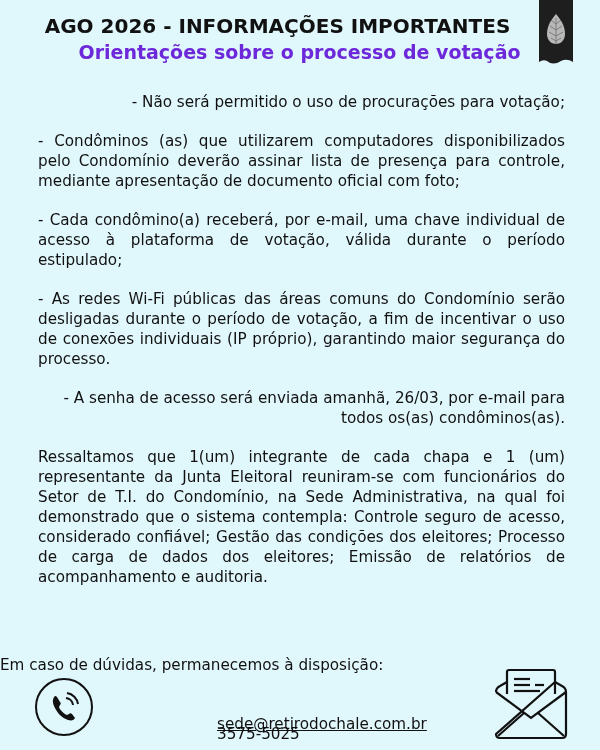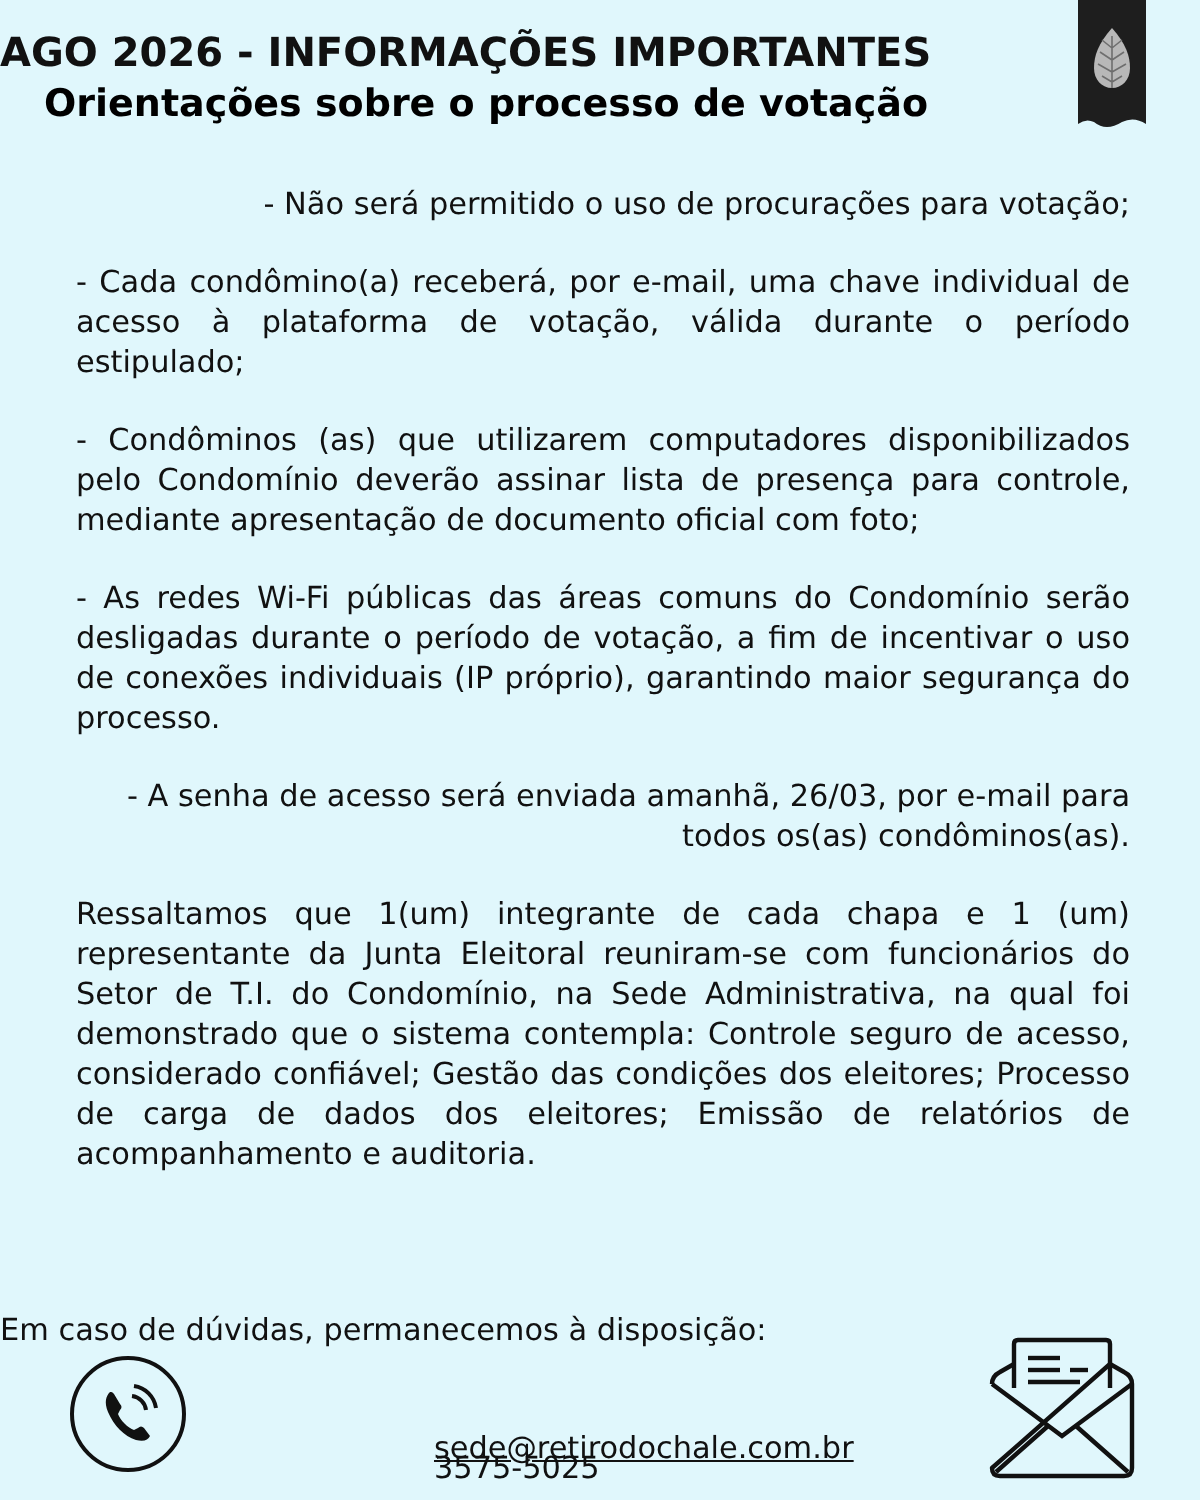--- a/index.html
+++ b/index.html
@@ -13,36 +13,37 @@
       position: relative;
       overflow: hidden;
       font-family: "DejaVu Sans", sans-serif;
       color: #111;
     }
     .title {
       position: absolute;
       left: 0;
       top: 14px;
       width: 555px;
-      text-align: left;
+      text-align: center;
       font-family: "DejaVu Sans", sans-serif;
       font-weight: bold;
       font-size: 20px;
       line-height: 25px;
       color: #111;
     }
     .subtitle {
       position: absolute;
       left: 22px;
       top: 40px;
       width: 555px;
+      text-align: center;
       font-weight: bold;
       font-size: 19px;
       line-height: 25px;
-      color: #000000;
+      color: #6d28d9;
     }
     .bookmark {
       position: absolute;
       left: 539px;
       top: 0;
       width: 34px;
       height: 68px;
     }
     .content {
       position: absolute;
@@ -106,22 +107,22 @@
   <path d="M0 0 H34 V62 Q28 58 22 61 Q14 66 8 61 Q4 59 0 62 Z" fill="#1e1e1e"></path>
   <path d="M17 14 C10 22 8 28 8 34 C8 40 12 44 17 44 C22 44 26 40 26 34 C26 28 24 22 17 14 Z" fill="#b8b8b8"></path>
   <path d="M17 18 V44 M17 24 L12 20 M17 24 L22 20 M17 30 L11 26 M17 30 L23 26 M17 36 L10 32 M17 36 L24 32 M17 41 L12 38 M17 41 L22 38" stroke="#6e6e6e" stroke-width="0.8" fill="none"></path>
 </svg>
 
 <div class="title">AGO 2026 - INFORMAÇÕES IMPORTANTES</div>
 <div class="subtitle">Orientações sobre o processo de votação</div>
 
 <div class="content">
   <p class="para left">-  Não será permitido o uso de procurações para votação;</p>
+  <p class="para">- Condôminos (as) que utilizarem computadores disponibilizados pelo Condomínio deverão assinar lista de presença para controle, mediante apresentação de documento oficial com foto;</p>
   <p class="para">-  Cada condômino(a) receberá, por e-mail, uma chave individual de acesso à plataforma de votação, válida durante o período estipulado;</p>
-  <p class="para">- Condôminos (as) que utilizarem computadores disponibilizados pelo Condomínio deverão assinar lista de presença para controle, mediante apresentação de documento oficial com foto;</p>
   <p class="para">- As redes Wi-Fi públicas das áreas comuns do Condomínio serão desligadas durante o período de votação, a fim de incentivar o uso de conexões individuais (IP próprio), garantindo maior segurança do processo.</p>
   <p class="para left">- A senha de acesso será enviada amanhã, 26/03, por e-mail para todos os(as) condôminos(as).</p>
   <p class="para">Ressaltamos que 1(um) integrante de cada chapa e 1 (um) representante da Junta Eleitoral reuniram-se com funcionários do Setor de T.I. do Condomínio, na Sede Administrativa, na qual foi demonstrado que o sistema contempla: Controle seguro de acesso, considerado confiável;  Gestão das condições dos eleitores; Processo de carga de dados dos eleitores; Emissão de relatórios de acompanhamento e auditoria.</p>
 </div>
 
 <div class="closing">Em caso de dúvidas, permanecemos à disposição:</div>
 
 <svg class="phone-icon" viewBox="0 0 60 60">
   <circle cx="30" cy="30" r="28" fill="none" stroke="#111" stroke-width="2"></circle>
   <path d="M21 19 C19 21 18 24 20 29 C23 36 28 41 34 43 C38 44 40 43 41 41 L38 37 C37 36 36 36 35 37 L33 38 C30 37 26 33 25 30 L26 28 C27 27 27 26 26 25 L23 20 C22 19 22 19 21 19 Z" fill="#111"></path>

